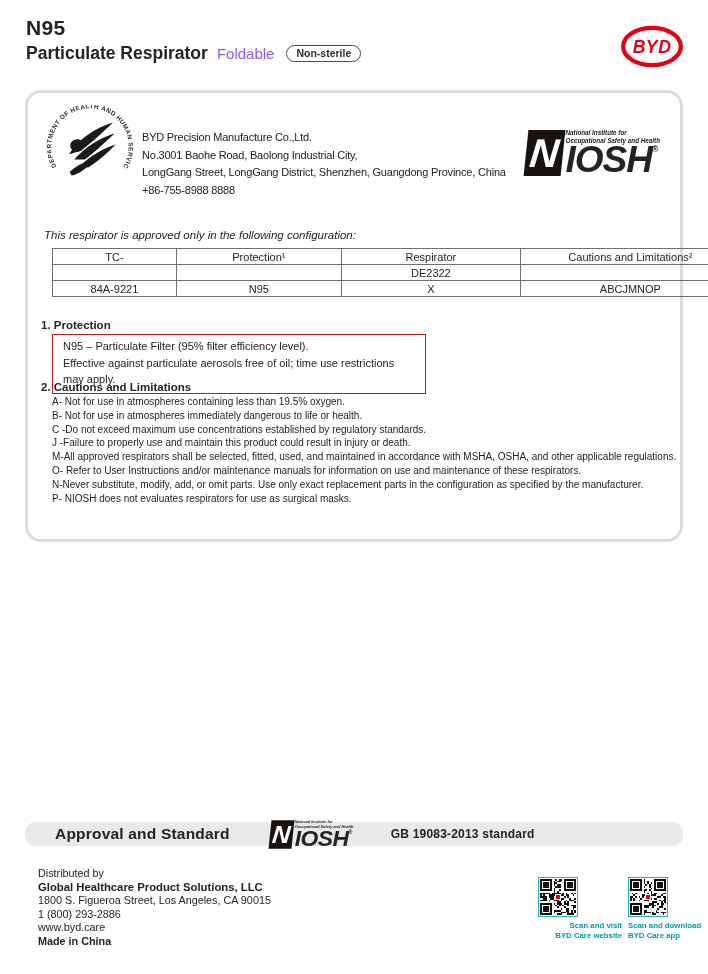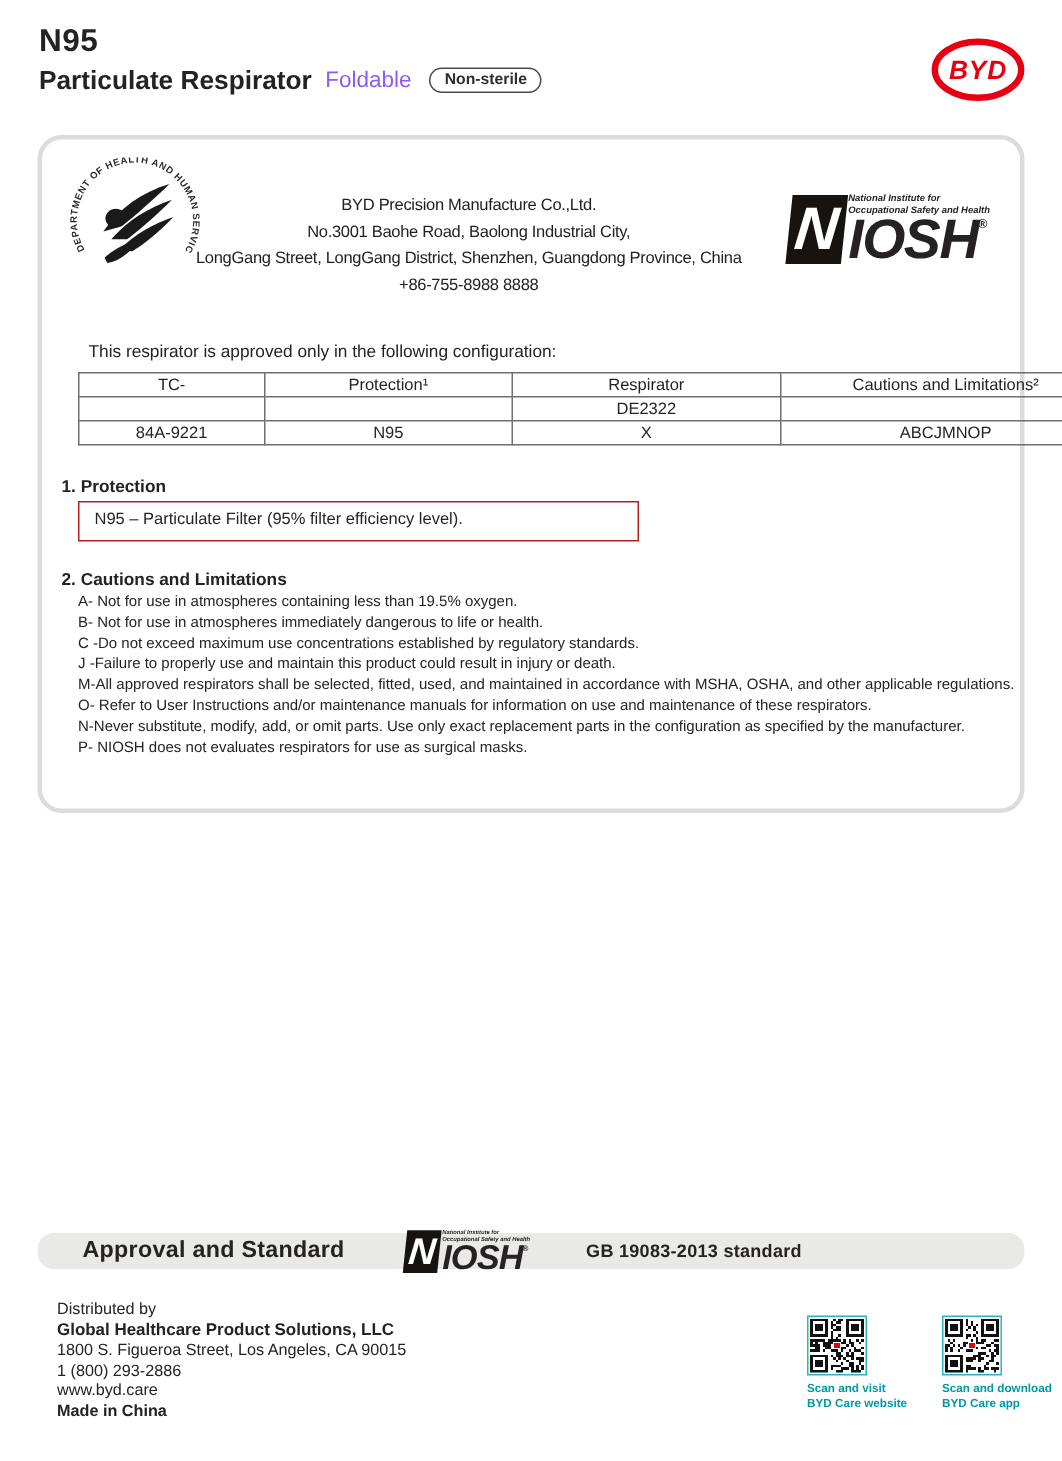--- a/index.html
+++ b/index.html
@@ -15,35 +15,35 @@
   .t2{ font-size:17.5px; font-weight:700; }
   .t3{ font-size:15px; color:#8b5cf6; }
   .pill{ font-size:10.5px; color:#2e2e2e; border:1.5px solid #4a4a4a; border-radius:10px;
          padding:1px 9px 2px; font-weight:700; margin-left:3px; }
   .byd-logo{ position:absolute; right:24px; top:24px; }
 
   
   .card{ position:absolute; left:25px; top:90px; width:658px; height:452px;
          border:3px solid var(--card-border); border-radius:16px; background:#fff; }
   .hhs{ position:absolute; left:18px; top:12px; width:88px; height:88px; }
-  .mfr{ position:absolute; left:85px; right:168px; top:36px; text-align:center;
+  .mfr{ position:absolute; left:114px; right:168px; top:36px; 
         font-size:11px; line-height:17.5px; letter-spacing:-.2px; white-space:nowrap; color:#242021; }
 
   .niosh{ display:flex; align-items:flex-end; }
   .niosh-n{ background:#171310; color:#fff; font-weight:700; font-style:italic; font-size:40px;
             width:37px; height:46px; display:flex; align-items:center; justify-content:center;
             transform:skewX(-6deg); }
   .niosh-col{ margin-left:3px; }
   .niosh-tag{ font-size:6.3px; font-weight:700; font-style:italic; line-height:1.2; white-space:nowrap; }
   .niosh-word{ font-size:37px; font-weight:700; font-style:italic; line-height:.85;
                letter-spacing:-1px; display:flex; align-items:flex-start; }
   .reg{ font-size:8.5px; font-style:normal; line-height:1; margin-top:1px; }
   .niosh-top{ position:absolute; right:20px; top:36px; }
 
-  .intro{ position:absolute; left:31px; top:136px; font-size:11.5px; }
+  .intro{ position:absolute; left:16px; top:136px; font-size:11.5px;font-style:italic; }
   .cfg-table{ position:absolute; left:24px; top:155px; width:689px; border-collapse:collapse;
               font-size:11px; table-layout:fixed; }
   .cfg-table td{ border:1px solid #6f6f6f; text-align:center; height:16px; padding:0 2px; }
 
   .sec-h{ position:absolute; font-weight:700; font-size:11.5px; }
   .prot-h{ left:13px; top:226px; }
   .prot-box{ position:absolute; left:24px; top:241px; width:374px; border:1px solid #b91c1c;
              padding:3px 10px 5px; font-size:11px; line-height:16.5px; }
   .caut-h{ left:13px; top:288px; }
   .caut-list{ position:absolute; left:24px; top:302px; font-size:10px; line-height:13.8px; white-space:nowrap; }
@@ -55,21 +55,21 @@
   .niosh-sm-box{ position:relative; width:95px; height:34px; margin-left:40px; }
   .niosh-sm-box .niosh{ position:absolute; left:0; top:50%; transform:translateY(-50%) scale(.62);
                         transform-origin:left center; width:152px; }
   .bar-std{ font-size:12px; font-weight:700; margin-left:26px; letter-spacing:.2px; }
 
   
   .dist{ position:absolute; left:38px; top:867px; font-size:10.8px; line-height:13.6px; }
   .dist .b{ font-weight:700; }
   .dist .nm{ font-weight:700; font-size:11.3px; }
   .qr-block{ position:absolute; top:877px; width:84px; }
-  .qr-web{ left:538px; } .qr-app{ left:628px; }
+  .qr-web{ left:538px;text-align:right; } .qr-app{ left:628px; }
   .qr-frame{ width:40px; height:40px; border:1px solid #2ab3b8; background:#fff; padding:1px; }
   svg.qr{ width:36px; height:36px; display:block; shape-rendering:crispEdges; }
   .qr-label{ margin-top:4px; font-size:7.8px; font-weight:700; color:var(--teal); line-height:1.3; }
 </style>
 </head>
 <body>
 
 <div class="page">
 
   <div class="brand-title">
@@ -152,20 +152,21 @@
         <td>N95</td>
         <td>X</td>
         <td>ABCJMNOP</td>
       </tr>
     </tbody>
       </table>
 
     <div class="sec-h prot-h">1. Protection</div>
     <div class="prot-box">
       <div>N95 – Particulate Filter (95% filter efficiency level).</div>
+      <div>Effective against particulate aerosols free of oil; time use restrictions may apply.</div>
     </div>
 
     <div class="sec-h caut-h">2. Cautions and Limitations</div>
     <div class="caut-list">
       <div>A- Not for use in atmospheres containing less than 19.5% oxygen.</div>
       <div>B- Not for use in atmospheres immediately dangerous to life or health.</div>
       <div>C -Do not exceed maximum use concentrations established by regulatory standards.</div>
       <div>J -Failure to properly use and maintain this product could result in injury or death.</div>
       <div>M-All approved respirators shall be selected, fitted, used, and maintained in accordance with MSHA, OSHA, and other applicable regulations.</div>
       <div>O- Refer to User Instructions and/or maintenance manuals for information on use and maintenance of these respirators.</div>

